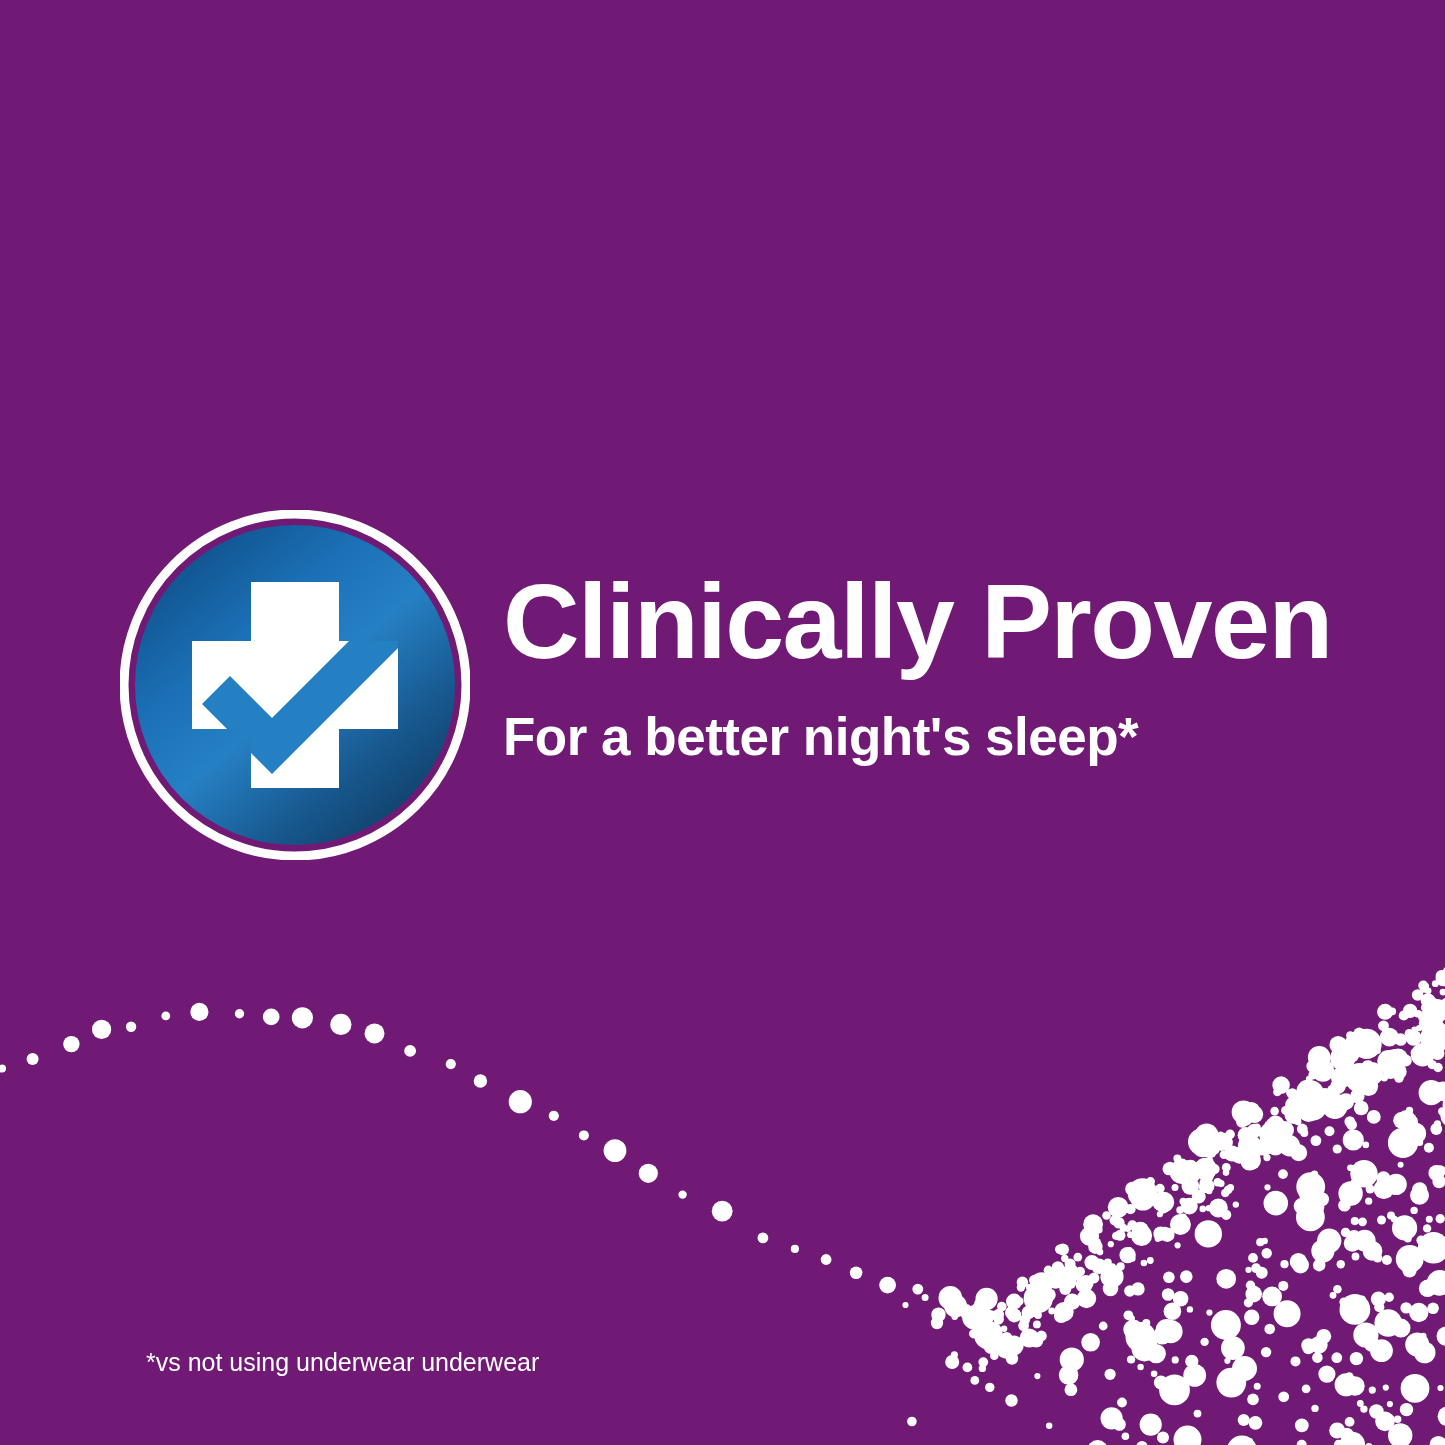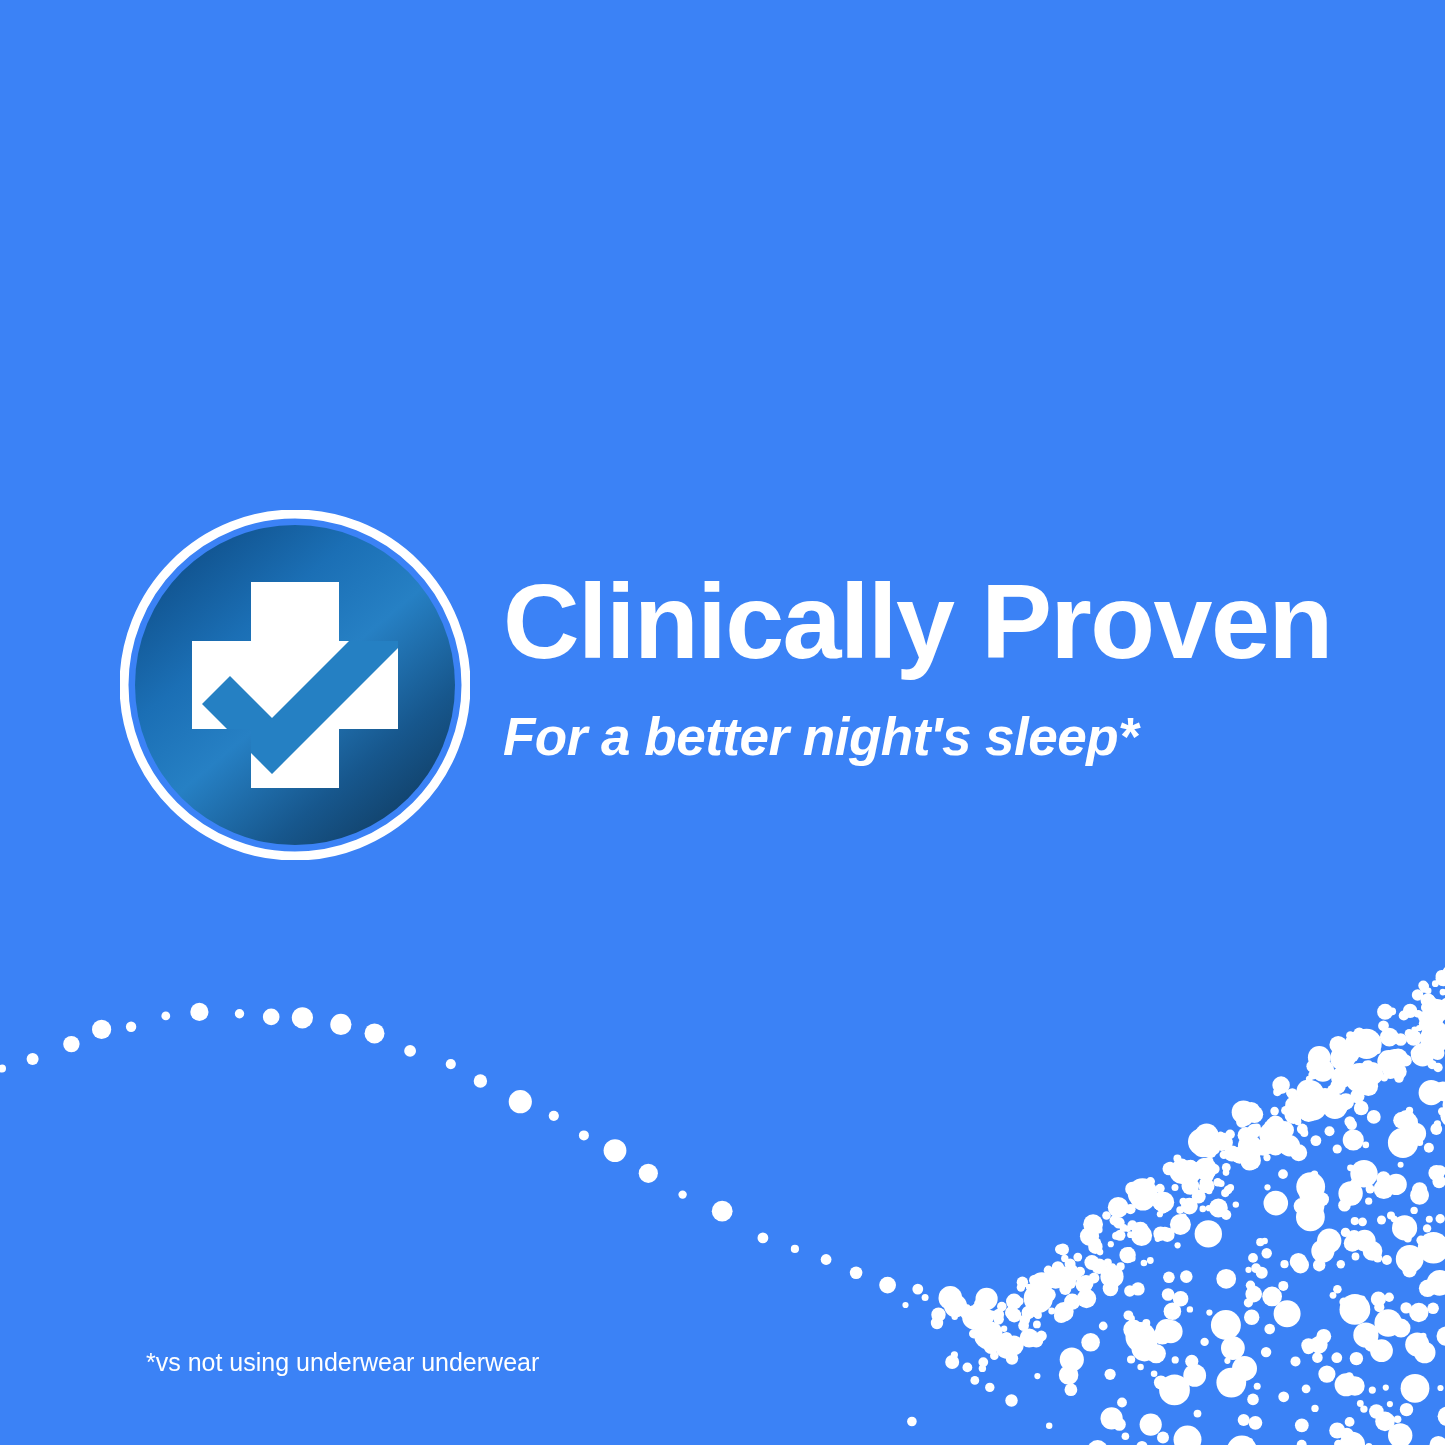--- a/index.html
+++ b/index.html
@@ -4,21 +4,21 @@
 <style>
   html, body {
     margin: 0;
     padding: 0;
     background: #04263f;
   }
   #canvas {
     position: relative;
     width: 1445px;
     height: 1445px;
-    background: #3b82f6;
+    background: #701a75;
     overflow: hidden;
     font-family: "Liberation Sans", sans-serif;
   }
 
   
   #dot-wave {
     position: absolute;
     left: 0;
     top: 0;
     width: 1445px;
@@ -53,21 +53,20 @@
     white-space: nowrap;
   }
   .subhead {
     font-size: 53px;
     font-weight: bold;
     color: #ffffff;
     line-height: 1.0;
     letter-spacing: -0.5px;
     margin: 36px 0 0 0;
     white-space: nowrap;
-    font-style: italic;
   }
 
   
   #footnote {
     position: absolute;
     left: 146px;
     top: 1348px;
     font-size: 25px;
     font-weight: normal;
     color: #ffffff;

